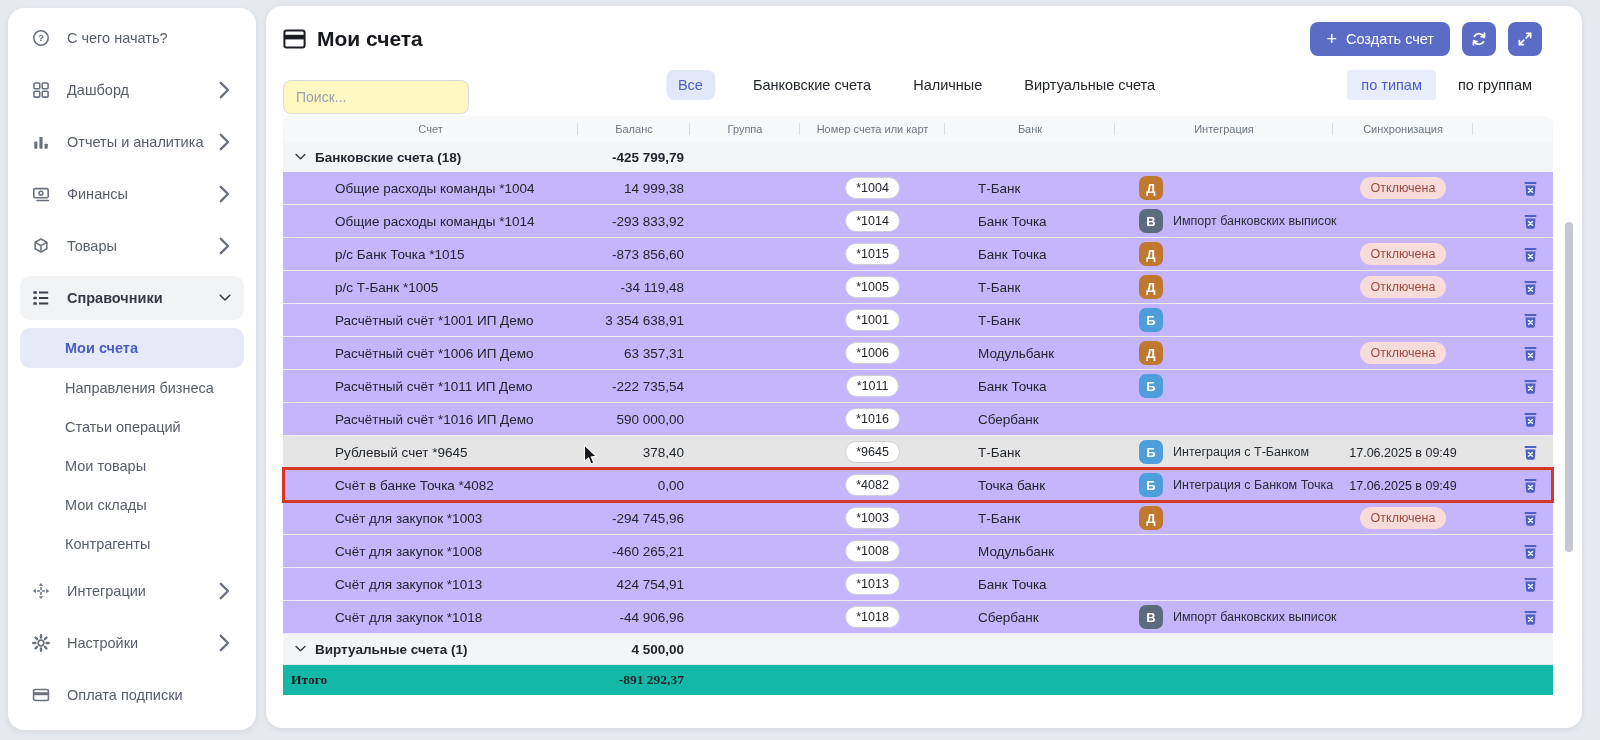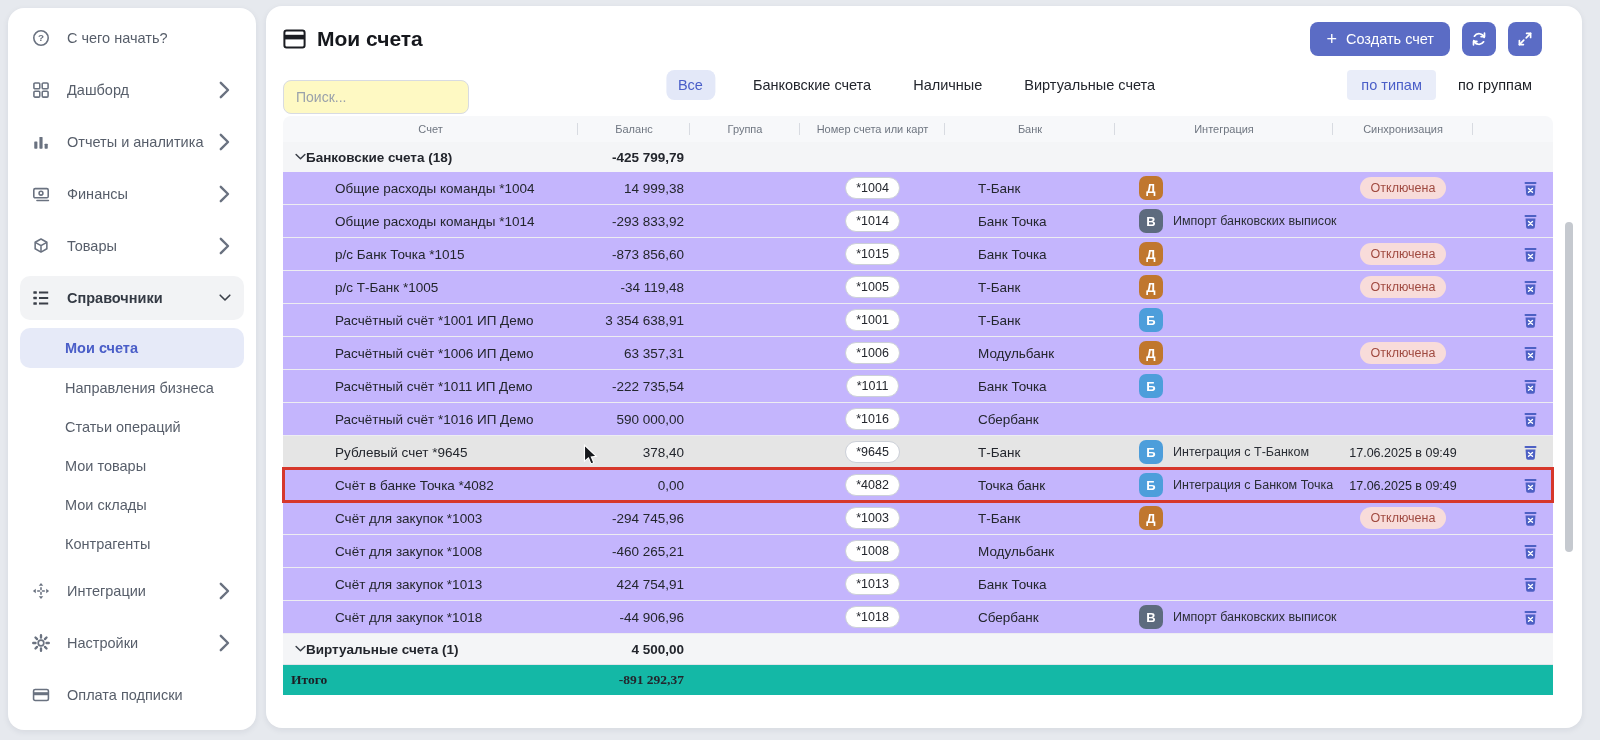--- a/index.html
+++ b/index.html
@@ -91,21 +91,21 @@
   .trow {
     display:grid;
     grid-template-columns:295px 112px 110px 145px 170px 218px 140px 1fr;
     align-items:center; position:relative;
   }
   .thead { height:26px; background:#f7f8fa; border-radius:8px 8px 0 0; }
   .th { font-size:11px; color:#6f7681; text-align:center; position:relative; height:100%; display:flex; align-items:center; justify-content:center; white-space:nowrap; overflow:hidden; }
   .th.sep::after { content:""; position:absolute; right:0; top:50%; transform:translateY(-50%); width:1px; height:12px; background:#d8dbe1; }
 
   .group-row { height:30px; background:#f4f5f7; }
-  .group-cell { display:flex; align-items:center; padding-left:12px; font-size:13.5px; font-weight:700; color:#23262d; }
+  .group-cell { display:flex; align-items:center; gap:9px; padding-left:12px; font-size:13.5px; font-weight:700; color:#23262d; }
   .group-chev { width:11px; height:8px; color:#3a3f48; display:flex; }
   .group-chev svg { width:11px; height:8px; }
   .cell-balance { text-align:right; padding-right:6px; font-size:13.5px; color:#23262d; white-space:nowrap; }
   .group-row .cell-balance, .total-row .cell-balance { font-weight:700; }
 
   .data-row { height:33px; background:#c4b5fd; border-bottom:1px solid #ededf1; font-size:13.5px; color:#23262d; cursor:default; }
   .data-row.hl { background:#e5e5e5; }
   .data-row.selected::after {
     content:""; position:absolute; left:-1px; right:-1px; top:-2px; bottom:-2px;
     border:3px solid #d6372b; pointer-events:none; z-index:3;

